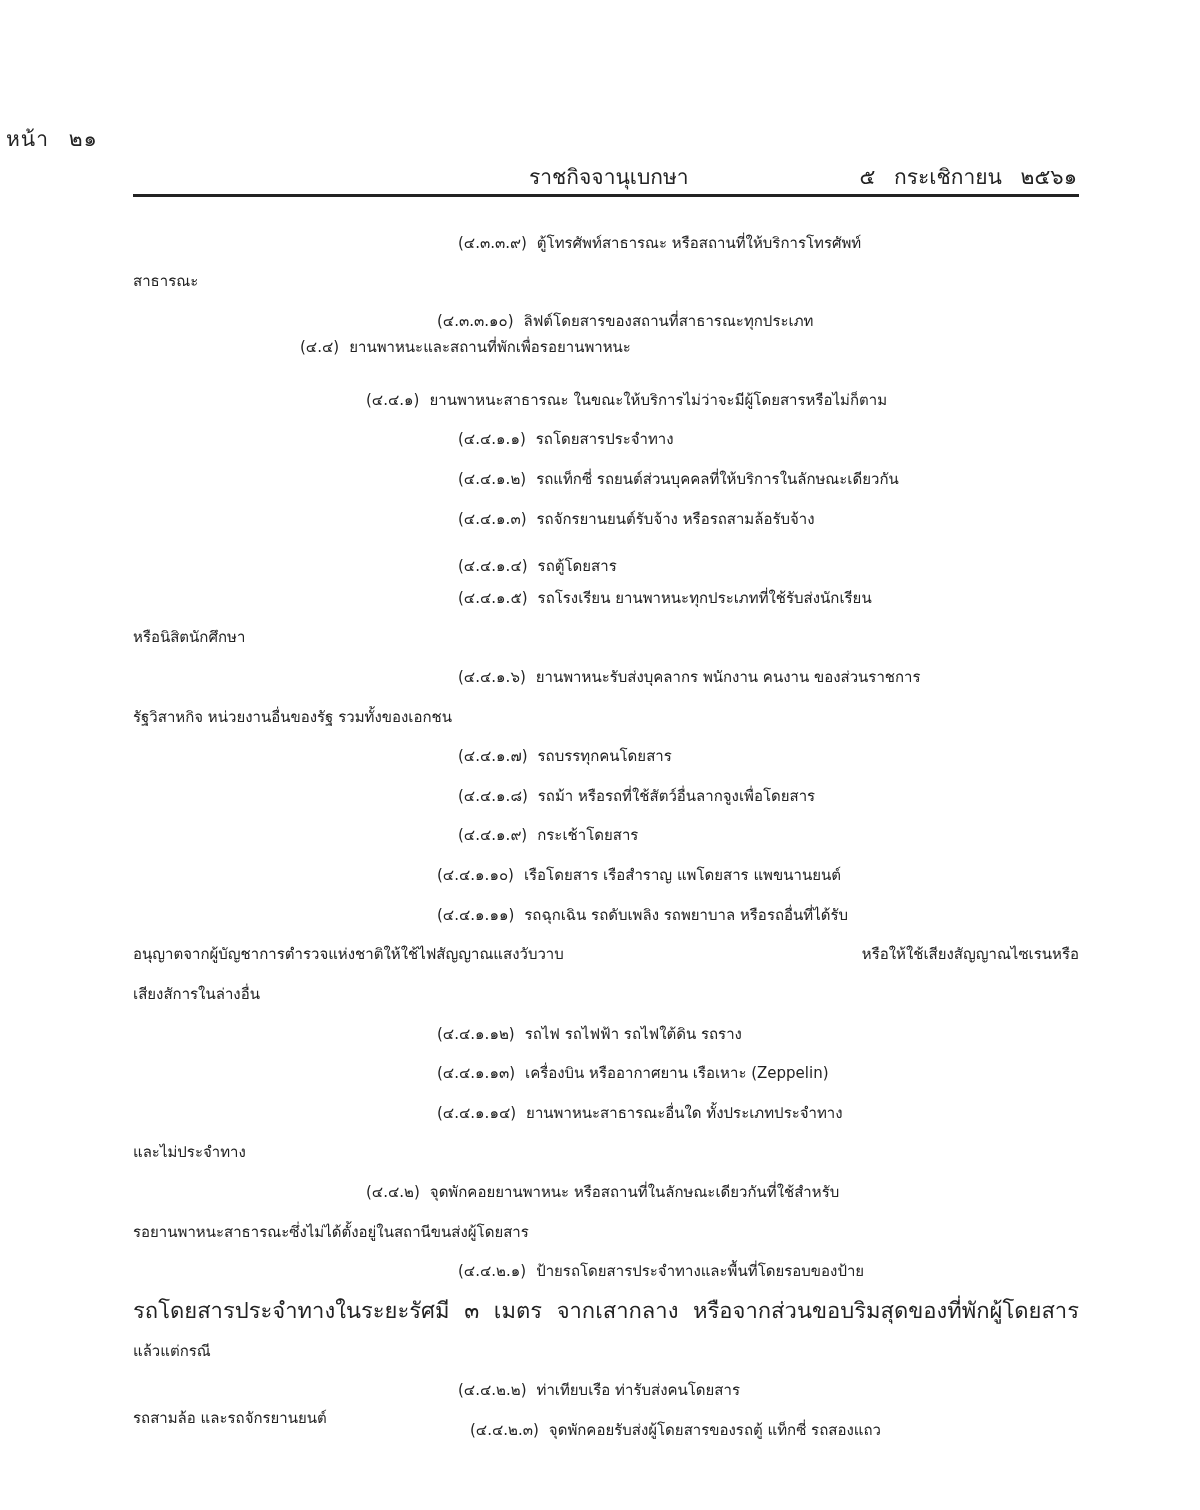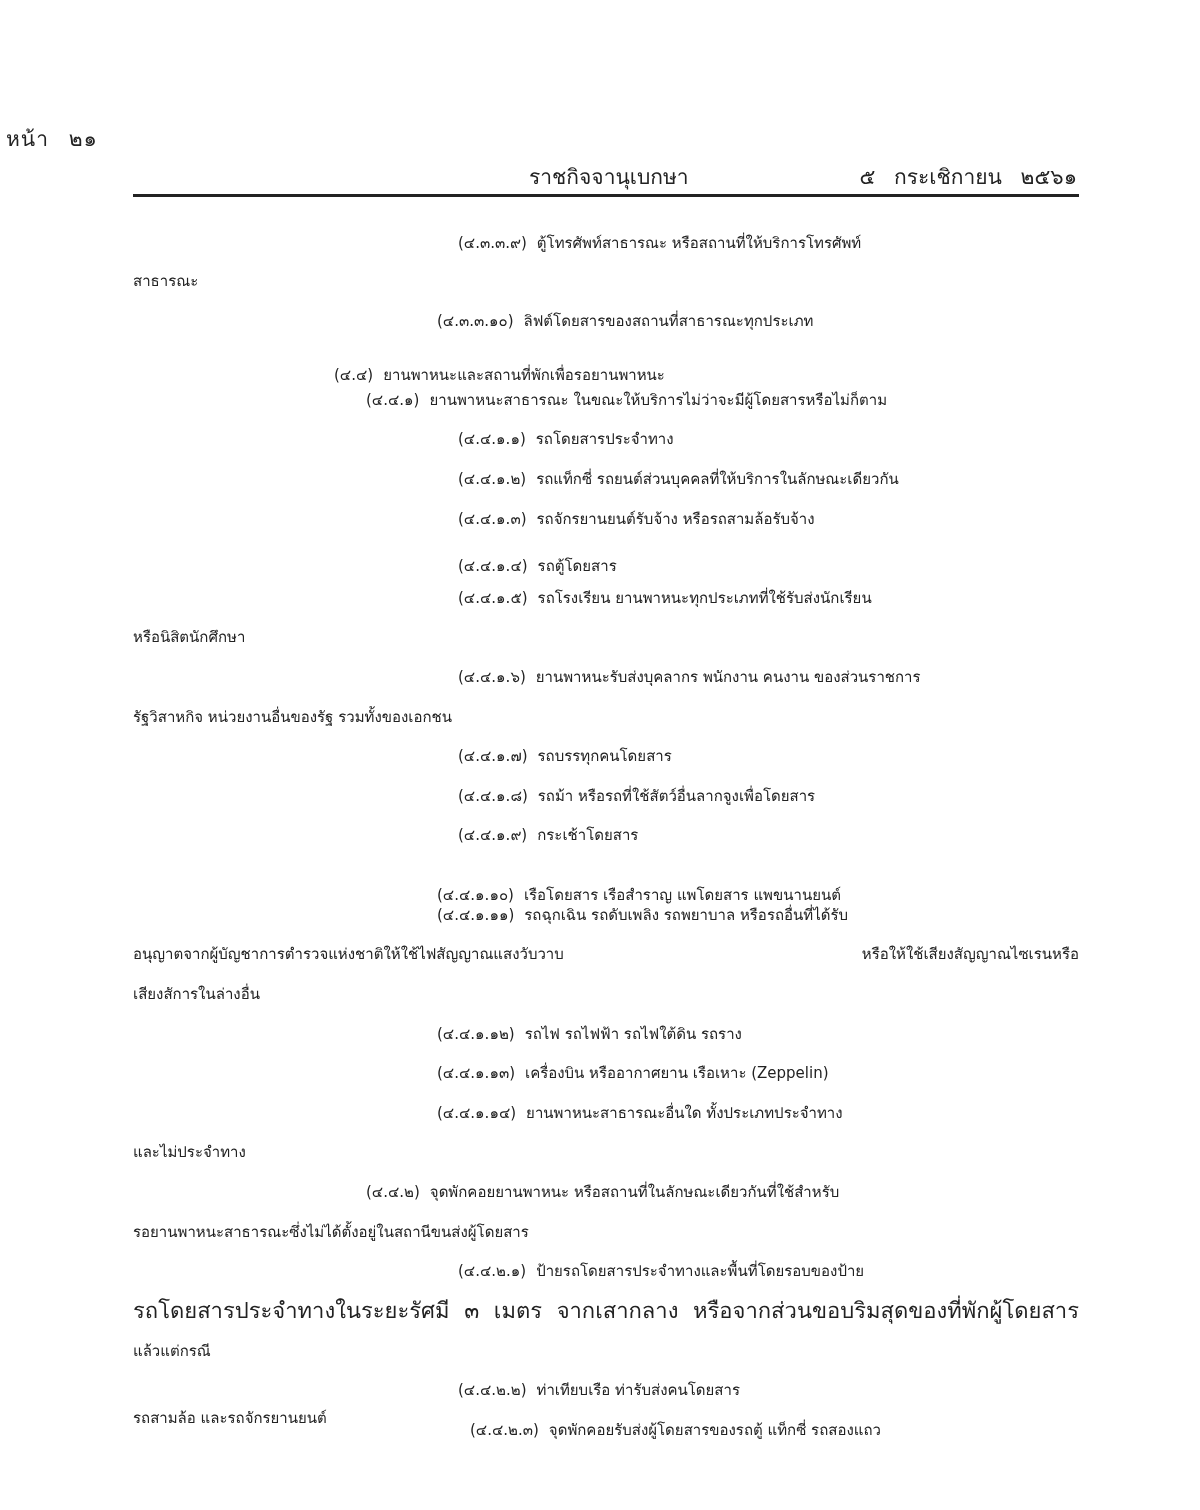--- a/index.html
+++ b/index.html
@@ -35,34 +35,34 @@
     <span>๕</span>
     <span>กระเชิกายน</span>
     <span>๒๕๖๑</span>
   </div>
 </div>
 <div class="rule"></div>
 
 <div class="line" style="top:228px; left:458px;"><span class="num">(๔.๓.๓.๙)</span><span>ตู้โทรศัพท์สาธารณะ  หรือสถานที่ให้บริการโทรศัพท์</span></div>
 <div class="line full" style="top:266px;">สาธารณะ</div>
 <div class="line" style="top:306px; left:437px;"><span class="num">(๔.๓.๓.๑๐)</span><span>ลิฟต์โดยสารของสถานที่สาธารณะทุกประเภท</span></div>
-<div class="line" style="top:360px; left:300px;margin-left:34px;"><span class="num">(๔.๔)</span><span>ยานพาหนะและสถานที่พักเพื่อรอยานพาหนะ</span></div>
+<div class="line" style="top:332px; left:300px;"><span class="num">(๔.๔)</span><span>ยานพาหนะและสถานที่พักเพื่อรอยานพาหนะ</span></div>
 <div class="line" style="top:385px; left:366px;"><span class="num">(๔.๔.๑)</span><span>ยานพาหนะสาธารณะ ในขณะให้บริการไม่ว่าจะมีผู้โดยสารหรือไม่ก็ตาม</span></div>
 <div class="line" style="top:424px; left:458px;"><span class="num">(๔.๔.๑.๑)</span><span>รถโดยสารประจำทาง</span></div>
 <div class="line" style="top:464px; left:458px;"><span class="num">(๔.๔.๑.๒)</span><span>รถแท็กซี่  รถยนต์ส่วนบุคคลที่ให้บริการในลักษณะเดียวกัน</span></div>
 <div class="line" style="top:504px; left:458px;"><span class="num">(๔.๔.๑.๓)</span><span>รถจักรยานยนต์รับจ้าง  หรือรถสามล้อรับจ้าง</span></div>
 <div class="line" style="top:543px; left:458px;margin-top:8px;"><span class="num">(๔.๔.๑.๔)</span><span>รถตู้โดยสาร</span></div>
 <div class="line" style="top:583px; left:458px;"><span class="num">(๔.๔.๑.๕)</span><span>รถโรงเรียน  ยานพาหนะทุกประเภทที่ใช้รับส่งนักเรียน</span></div>
 <div class="line full" style="top:622px;">หรือนิสิตนักศึกษา</div>
 <div class="line" style="top:662px; left:458px;"><span class="num">(๔.๔.๑.๖)</span><span>ยานพาหนะรับส่งบุคลากร พนักงาน คนงาน ของส่วนราชการ</span></div>
 <div class="line full" style="top:702px;">รัฐวิสาหกิจ  หน่วยงานอื่นของรัฐ  รวมทั้งของเอกชน</div>
 <div class="line" style="top:741px; left:458px;"><span class="num">(๔.๔.๑.๗)</span><span>รถบรรทุกคนโดยสาร</span></div>
 <div class="line" style="top:781px; left:458px;"><span class="num">(๔.๔.๑.๘)</span><span>รถม้า  หรือรถที่ใช้สัตว์อื่นลากจูงเพื่อโดยสาร</span></div>
 <div class="line" style="top:820px; left:458px;"><span class="num">(๔.๔.๑.๙)</span><span>กระเช้าโดยสาร</span></div>
-<div class="line" style="top:860px; left:437px;margin-top:20px;"><span class="num">(๔.๔.๑.๑๐)</span><span>เรือโดยสาร  เรือสำราญ  แพโดยสาร  แพขนานยนต์</span></div>
+<div class="line" style="top:860px; left:437px;"><span class="num">(๔.๔.๑.๑๐)</span><span>เรือโดยสาร  เรือสำราญ  แพโดยสาร  แพขนานยนต์</span></div>
 <div class="line" style="top:900px; left:437px;"><span class="num">(๔.๔.๑.๑๑)</span><span>รถฉุกเฉิน  รถดับเพลิง  รถพยาบาล  หรือรถอื่นที่ได้รับ</span></div>
 <div class="line full justify" style="top:939px; font-size:15px;">อนุญาตจากผู้บัญชาการตำรวจแห่งชาติให้ใช้ไฟสัญญาณแสงวับวาบ  หรือให้ใช้เสียงสัญญาณไซเรนหรือ</div>
 <div class="line full" style="top:979px;">เสียงสัการในล่างอื่น</div>
 <div class="line" style="top:1019px; left:437px;"><span class="num">(๔.๔.๑.๑๒)</span><span>รถไฟ  รถไฟฟ้า  รถไฟใต้ดิน  รถราง</span></div>
 <div class="line" style="top:1058px; left:437px;"><span class="num">(๔.๔.๑.๑๓)</span><span>เครื่องบิน  หรืออากาศยาน  เรือเหาะ  (Zeppelin)</span></div>
 <div class="line" style="top:1098px; left:437px;"><span class="num">(๔.๔.๑.๑๔)</span><span>ยานพาหนะสาธารณะอื่นใด   ทั้งประเภทประจำทาง</span></div>
 <div class="line full" style="top:1137px;">และไม่ประจำทาง</div>
 <div class="line" style="top:1177px; left:366px;"><span class="num">(๔.๔.๒)</span><span>จุดพักคอยยานพาหนะ  หรือสถานที่ในลักษณะเดียวกันที่ใช้สำหรับ</span></div>
 <div class="line full" style="top:1217px;">รอยานพาหนะสาธารณะซึ่งไม่ได้ตั้งอยู่ในสถานีขนส่งผู้โดยสาร</div>
 <div class="line" style="top:1256px; left:458px;"><span class="num">(๔.๔.๒.๑)</span><span>ป้ายรถโดยสารประจำทางและพื้นที่โดยรอบของป้าย</span></div>

